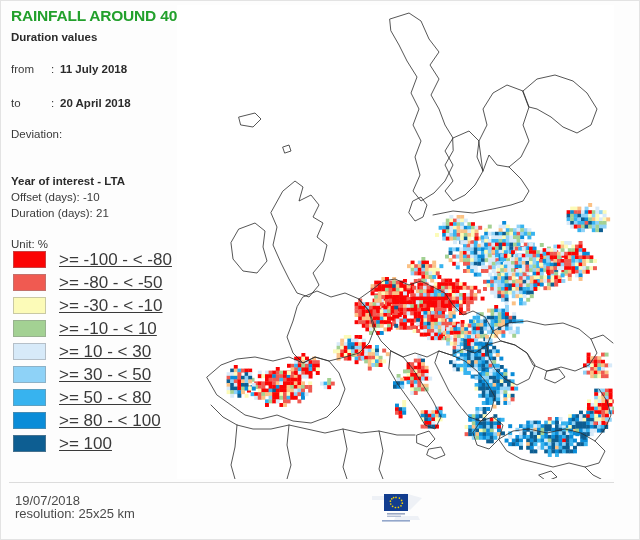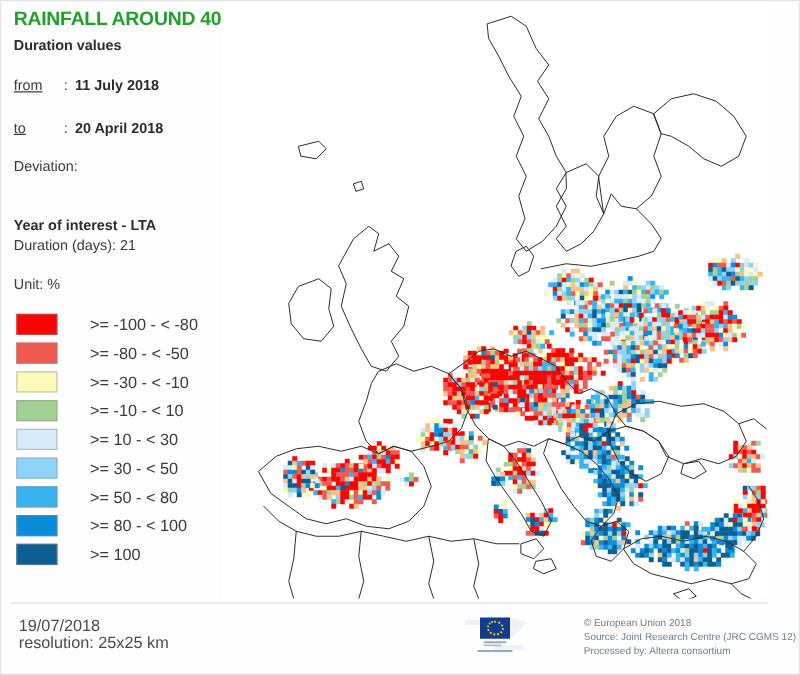--- a/index.html
+++ b/index.html
@@ -26,37 +26,37 @@
   }
   .title2{
     color:#22a02c;font-size:15.5px;font-weight:bold;
     line-height:17px;margin-top:1px;
   }
   .subtitle{
     color:#2b2b2b;font-size:11.5px;font-weight:bold;margin-top:7px;
   }
   .daterow{margin-top:19px;font-size:11.5px;color:#3a3a3a;line-height:15px;
            display:flex;}
-  .daterow .lbl{display:inline-block;width:40px;color:#3a3a3a;text-decoration:underline;}
+  .daterow .lbl{display:inline-block;width:40px;color:#3a3a3a;}
   .daterow .colon{display:inline-block;width:9px;}
   .daterow .val{font-weight:bold;color:#2b2b2b;}
   .devblock{margin-top:15px;font-size:11.5px;color:#3a3a3a;line-height:16px;}
   .devblock .strong{font-weight:bold;color:#2b2b2b;margin-top:31px;}
   .unit{margin-top:17px;font-size:11.5px;color:#3a3a3a;}
 
   
   .legend{position:absolute;left:12px;top:247px;width:200px;}
   .legrow{display:flex;align-items:center;height:23px;}
   .swatch{
     width:33px;height:17px;flex:0 0 33px;
     border:1px solid rgba(140,140,140,.45);
     box-sizing:border-box;
   }
   .leglbl{
-    margin-left:26px;font-size:13px;color:#3a3a3a;white-space:nowrap;
+    margin-left:13px;font-size:17px;color:#3a3a3a;white-space:nowrap;text-decoration:underline;
   }
 
   
   .map{
     position:absolute;left:176px;top:4px;width:437px;height:474px;
     overflow:hidden;
   }
   .map svg{display:block;}
 
   
@@ -93,20 +93,21 @@
     </div>
     <div class="daterow">
       <span class="lbl">to</span>
       <span class="colon">:</span>
       <span class="val">20 April 2018</span>
     </div>
 
     <div class="devblock">
       <div>Deviation:</div>
       <div class="strong">Year of interest - LTA</div>
+      <div>Offset (days): -10</div>
       <div>Duration (days): 21</div>
     </div>
 
     <div class="unit">Unit: %</div>
   </div>
 
   <div class="legend">
     <div class="legrow">
       <div class="swatch" style="background: rgb(251, 4, 4);"></div>
       <div class="leglbl">&gt;= -100 - &lt; -80</div>
@@ -2643,19 +2644,14 @@
         <circle cx="20.4" cy="11.2" r="0.85"></circle>
         <circle cx="21.8" cy="8.8" r="0.85"></circle>
         <circle cx="23.6" cy="7.6" r="0.85"></circle>
       </g>
       <rect x="17" y="23" width="18" height="1.6" fill="#9aa8c4"></rect>
       <rect x="17" y="25.6" width="14" height="1.4" fill="#b3bed4"></rect>
       <rect x="12" y="30" width="28" height="1.6" fill="#123d8f" opacity="0.45"></rect>
     </svg>
   </div>
 
-  <div class="footer-right">
-    <div>© European Union 2018</div>
-    <div>Source: Joint Research Centre (JRC CGMS 12)</div>
-    <div>Processed by: Alterra consortium</div>
-  </div>
 
 </div>
 
 </body></html>

